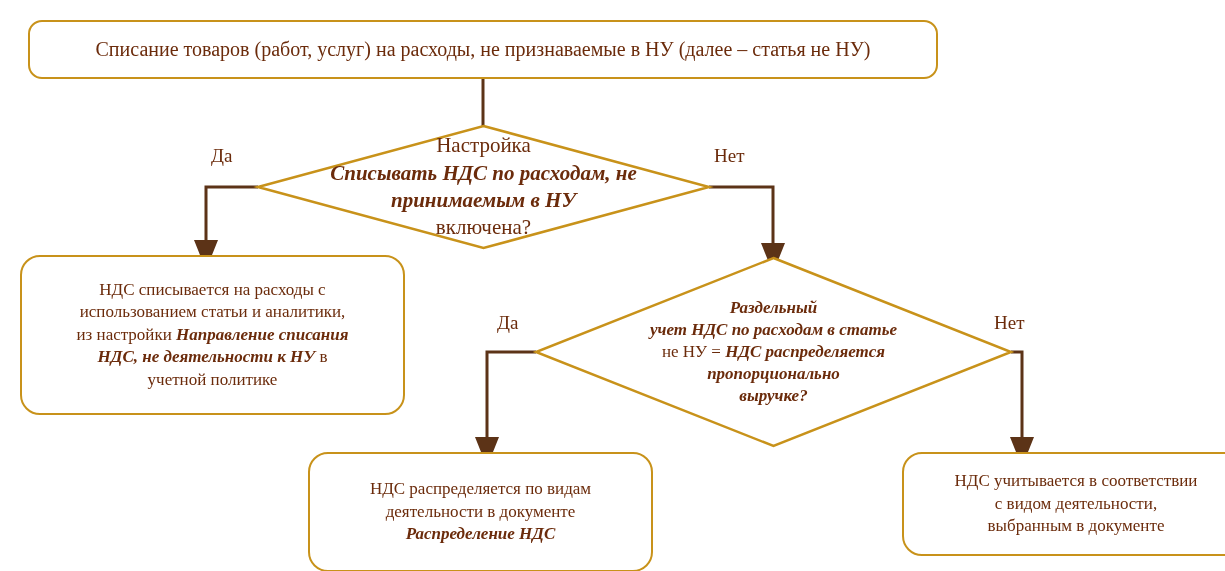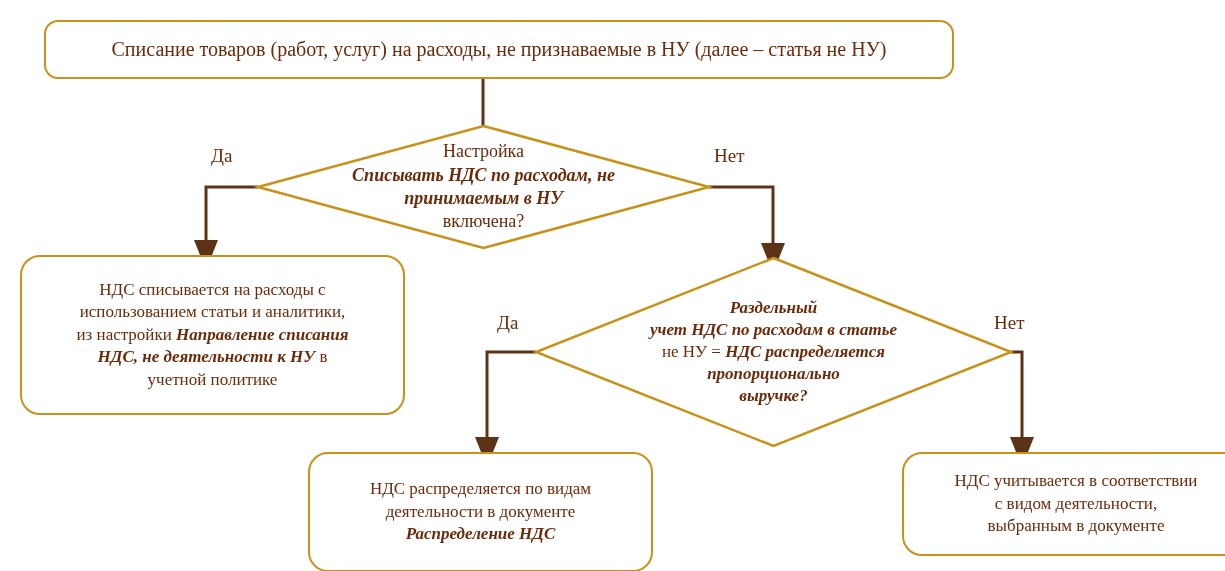--- a/index.html
+++ b/index.html
@@ -94,31 +94,31 @@
 
     <path d="M 258 187 L 206 187 L 206 255" stroke="#5C3317" stroke-width="3" fill="none" marker-end="url(#arrowhead)"></path>
 
     <path d="M 709 187 L 773 187 L 773 258" stroke="#5C3317" stroke-width="3" fill="none" marker-end="url(#arrowhead)"></path>
 
     <path d="M 536 352 L 487 352 L 487 452" stroke="#5C3317" stroke-width="3" fill="none" marker-end="url(#arrowhead)"></path>
 
     <path d="M 1011 352 L 1022 352 L 1022 452" stroke="#5C3317" stroke-width="3" fill="none" marker-end="url(#arrowhead)"></path>
   </svg>
 
-  <div class="box title-box" style="left:28px; top:20px; width:910px; height:59px;margin-left:16px;">
+  <div class="box title-box" style="left:28px; top:20px; width:910px; height:59px;">
     <div class="inner">
       <span>Списание товаров (работ, услуг) на расходы, не признаваемые в НУ (далее – статья не НУ)</span>
     </div>
   </div>
 
   <div class="diamond-wrap" style="left:258px; top:126px; width:451px; height:122px;">
     <svg width="451" height="122" viewBox="0 0 451 122">
       <polygon points="225.5,0 451,61 225.5,122 0,61" fill="#ffffff" stroke="#C8921A" stroke-width="2.5"></polygon>
     </svg>
-    <div class="diamond-label" style="font-size:18px;">
+    <div class="diamond-label" style="font-size:21px;">
       <div>
         <div>Настройка</div>
         <div class="b">Списывать НДС по расходам, не</div>
         <div class="b">принимаемым в НУ</div>
         <div>включена?</div>
       </div>
     </div>
   </div>
 
   <div class="edge-label" style="left:211px; top:145px; font-size:19px;">Да</div>

